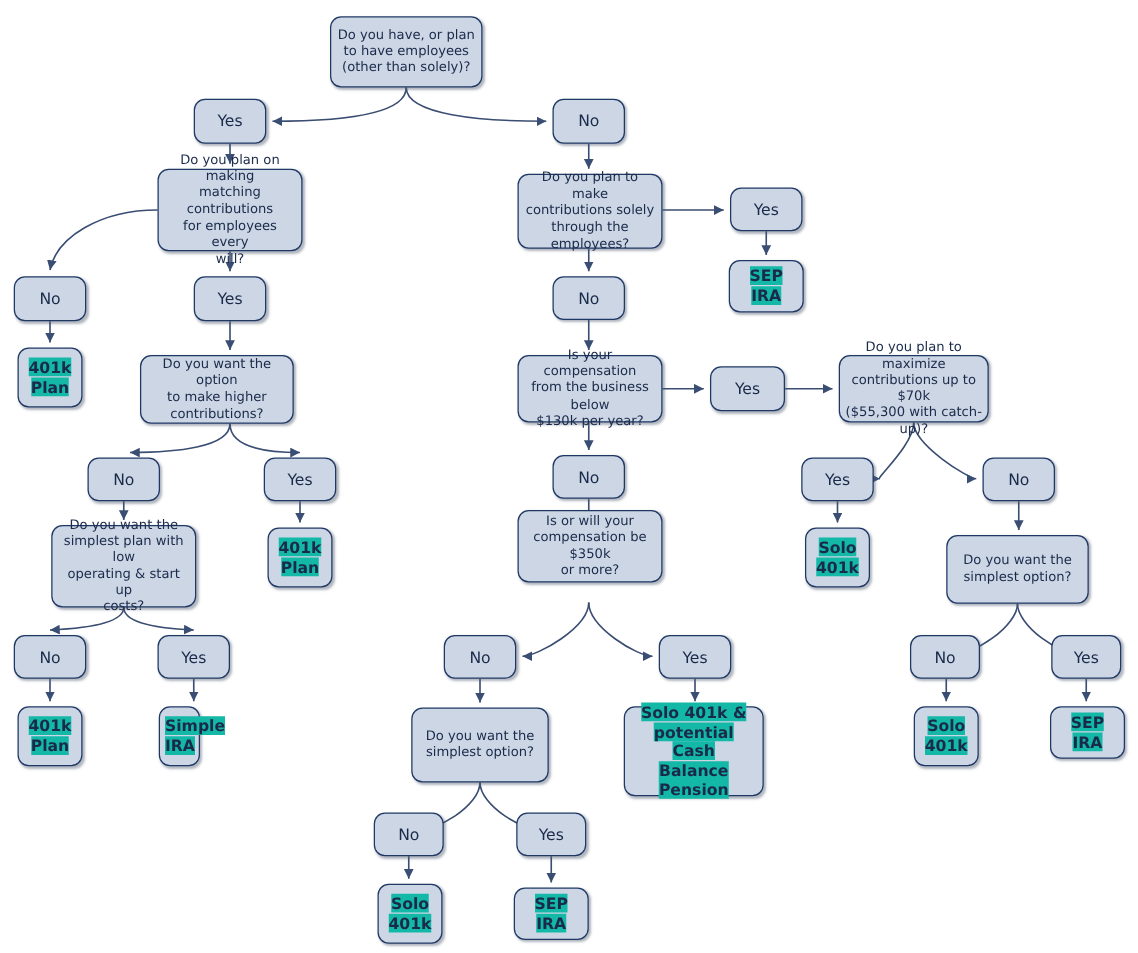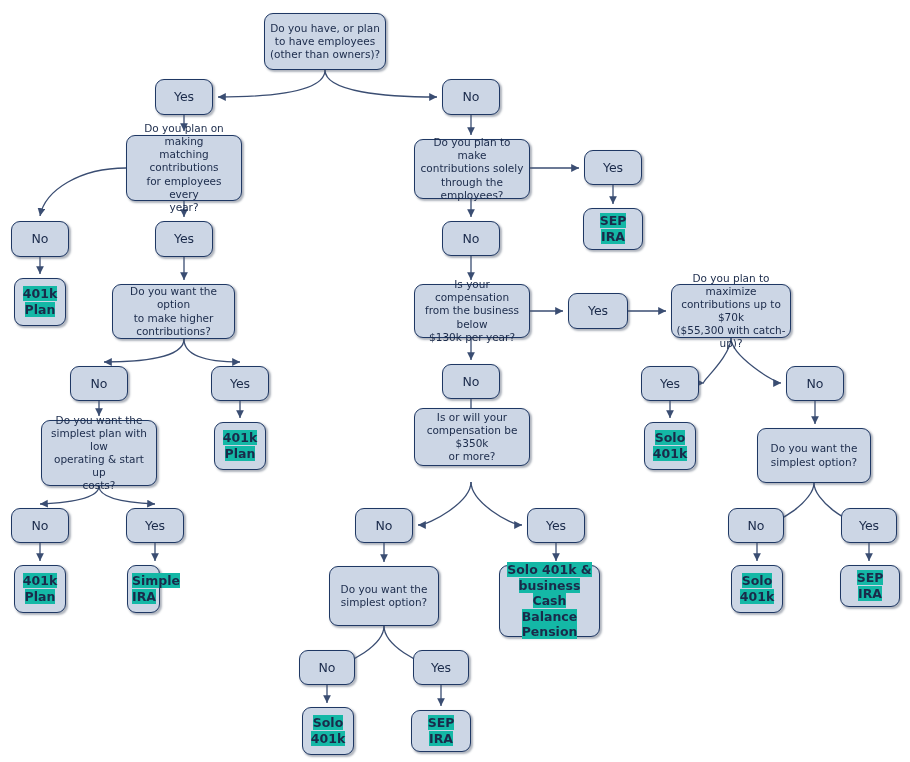--- a/index.html
+++ b/index.html
@@ -111,33 +111,33 @@
         <path d="M 814,483 C 814,500 780,525 757,525" marker-end="url(#arrow)"></path>
         <path d="M 814,483 C 814,500 847,525 869,525" marker-end="url(#arrow)"></path>
         <path d="M 757,543 L 757,561" marker-end="url(#arrow)"></path>
         <path d="M 869,543 L 869,561" marker-end="url(#arrow)"></path>
       </g>
   </svg>
   <div id="node-layer">
       <div class="node q" style="left: 264px; top: 13px; width: 122px; height: 57px;">
         <span class="txt">Do you have, or plan
 to have employees
-(other than owners)?</span>
+(other than solely)?</span>
       </div>
       <div class="node yn" style="left: 155px; top: 79px; width: 58px; height: 36px;">
         <span class="txt">Yes</span>
       </div>
       <div class="node yn" style="left: 442px; top: 79px; width: 58px; height: 36px;">
         <span class="txt">No</span>
       </div>
       <div class="node q" style="left: 126px; top: 135px; width: 116px; height: 66px;">
         <span class="txt">Do you plan on making
 matching contributions
 for employees every
-year?</span>
+will?</span>
       </div>
       <div class="node yn" style="left: 11px; top: 221px; width: 58px; height: 36px;">
         <span class="txt">No</span>
       </div>
       <div class="node yn" style="left: 155px; top: 221px; width: 58px; height: 36px;">
         <span class="txt">Yes</span>
       </div>
       <div class="node res" style="left: 14px; top: 278px; width: 52px; height: 48px;">
         <span class="txt"><span class="hl">401k</span><br><span class="hl">Plan</span></span>
       </div>
@@ -202,22 +202,22 @@
         <span class="txt">Is or will your
 compensation be $350k
 or more?</span>
       </div>
       <div class="node yn" style="left: 355px; top: 508px; width: 58px; height: 35px;">
         <span class="txt">No</span>
       </div>
       <div class="node yn" style="left: 527px; top: 508px; width: 58px; height: 35px;">
         <span class="txt">Yes</span>
       </div>
-      <div class="node res" style="left: 499px; top: 565px; width: 101px; height: 72px;">
-        <span class="txt"><span class="hl">Solo 401k &amp;</span><br><span class="hl">business Cash</span><br><span class="hl">Balance Pension</span></span>
+      <div class="node res" style="left: 499px; top: 565px; width: 112px; height: 72px;">
+        <span class="txt"><span class="hl">Solo 401k &amp;</span><br><span class="hl">potential Cash</span><br><span class="hl">Balance Pension</span></span>
       </div>
       <div class="node q" style="left: 329px; top: 566px; width: 110px; height: 60px;">
         <span class="txt">Do you want the
 simplest option?</span>
       </div>
       <div class="node yn" style="left: 299px; top: 650px; width: 56px; height: 35px;">
         <span class="txt">No</span>
       </div>
       <div class="node yn" style="left: 413px; top: 650px; width: 56px; height: 35px;">
         <span class="txt">Yes</span>

